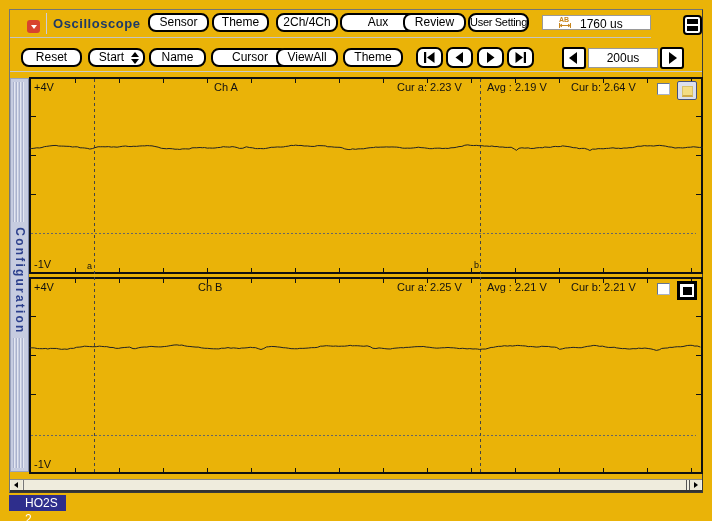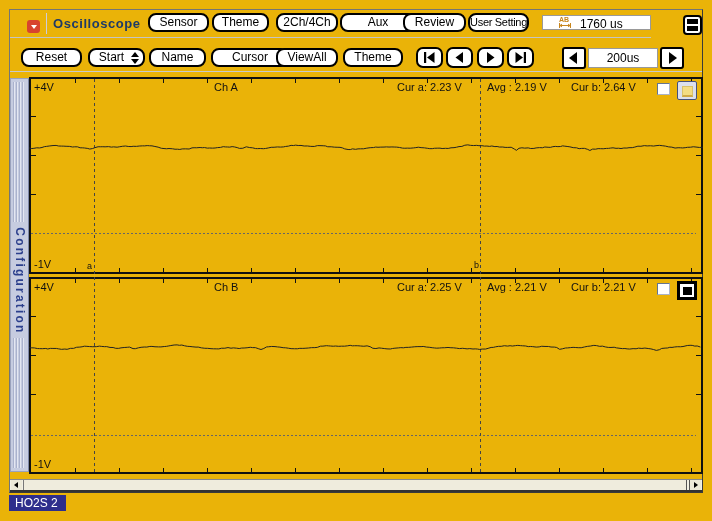--- a/index.html
+++ b/index.html
@@ -173,32 +173,32 @@
 <svg class="abs" style="left:29px;top:277px" width="674" height="197" viewBox="0 0 674 197">
       <path d="M0 70.68 L2.2 70.8 L5.3 70.92 L8.4 71.54 L10.6 71.63 L13.3 71.68 L16.8 71.46 L18.8 71.99 L21.4 71.38 L23.9 71.45 L27.4 71.44 L29.7 71.86 L32.5 72.33 L35.8 72.05 L38.1 72.32 L41.5 71.35 L44.6 71.35 L47.6 70.28 L50.8 70.09 L53.1 69.77 L55.4 69.2 L57.9 69.35 L60.5 69.55 L63.8 69.73 L67.3 69.66 L70.4 69.13 L72.7 69.41 L75.5 69.67 L77.7 69.61 L81 70.43 L84.1 70.51 L86.7 71.3 L89.7 71.37 L92 70.85 L95.2 70.51 L98.3 70.29 L100.5 70.07 L104 71.6 L106.3 71.7 L109.4 70.82 L112.1 70.3 L115.2 70.02 L117.8 70.07 L120.8 69.46 L122.9 69.42 L126 69.77 L129.5 69.89 L131.9 69.92 L135.3 69.52 L137.4 69.36 L139.8 68.91 L141.8 68.55 L145.1 68.01 L148.1 67.88 L150.4 68.31 L152.8 68.04 L155.5 68.75 L158.3 69.31 L160.9 69.48 L163.9 69.82 L167 70.12 L169.2 70.07 L172.4 70.85 L175.8 71.28 L178.7 71.33 L182 71.68 L184.6 71.81 L187.2 71.85 L189.8 71.9 L192.6 71.22 L195.8 71.22 L199 70.57 L202 71.23 L204.3 70.88 L207.6 71.18 L210.2 71.55 L212.7 71.05 L215.1 71 L218.1 70.75 L221.3 70.3 L223.6 70.6 L226.4 70.63 L229.8 71.84 L232 72.51 L234.8 71.47 L237.5 69.94 L239.5 69.78 L242.6 69.46 L246 69.6 L248.6 69.93 L250.9 70.14 L254.2 70.69 L256.7 70.81 L259.5 71.24 L262.1 71.65 L265.5 71.74 L268.3 71.77 L270.8 71.35 L273.8 71.39 L276.1 71.25 L279.3 71.03 L282.4 70.66 L285.8 70.61 L288.3 70.37 L291.5 69.16 L293.9 69.14 L297.4 68.7 L299.4 68.85 L301.5 69.02 L304.3 69.22 L306.5 69.03 L309.7 69.3 L312.5 69.16 L315.5 69.18 L318.7 68.81 L321.2 68.33 L323.4 68.84 L325.5 68.73 L328.8 68.76 L331.4 68.97 L334.8 69.26 L338.1 68.85 L341.2 69.72 L343.8 71.26 L346.9 71.54 L350 70.93 L352.6 71.22 L355.8 71.62 L358 71.87 L361.3 72.01 L363.5 71.49 L365.9 71.2 L369.3 70.91 L371.8 70.63 L374.4 70.8 L376.9 70.39 L379.3 70.36 L382.6 70.08 L385.8 69.76 L388.9 69.6 L392.1 69.61 L394.2 69.44 L397.4 70.04 L400.2 70.26 L403.2 70.71 L405.3 70.94 L407.8 71.16 L410.6 71.01 L412.8 70.81 L415.7 70.72 L419 70.46 L421.9 70.74 L424.3 70.8 L427.5 71.17 L430.3 71.58 L433.7 71.31 L435.9 71.59 L438.1 71.85 L440.8 71.6 L444 72 L446.2 71.87 L448.5 72.05 L450.7 72.44 L453.2 72.07 L456.6 72.04 L459.1 71.35 L462.1 70.44 L464.3 70.39 L466.5 69.84 L469.6 69.33 L472.2 69.34 L475.3 68.72 L478.7 69.08 L481.1 68.69 L483.3 69.06 L486.5 68.61 L488.8 68.39 L491.4 68.63 L493.5 68.79 L496.7 68.99 L499.3 69.61 L501.6 69.47 L503.7 69.64 L507.2 70.08 L510.2 69.9 L512.7 69.27 L516 69.45 L519.4 69.47 L522 70.03 L525.3 70.08 L527.7 70.49 L530.6 72.32 L533.4 71.81 L536.5 70.99 L538.6 70.91 L541.6 70.58 L544.1 70.37 L546.8 70.53 L549.2 70.7 L552.2 70.72 L555.6 69.93 L558.7 69.34 L561.3 69.06 L564.8 68.38 L567.5 68.61 L570.7 69.35 L573.4 69.14 L576.3 69.92 L579.3 70.41 L582 70.46 L585.2 70.26 L587.5 70.86 L591 71.33 L593.4 71.62 L595.9 71.53 L598.1 71.86 L600.7 72.06 L604.1 71.63 L607.1 71.75 L609.5 71.16 L612.9 71.45 L615.9 71.07 L619.2 71.53 L621.9 71.89 L624.6 72.56 L627.3 73.4 L630.4 72.72 L632.7 71.44 L636.1 71.12 L638.7 70.97 L640.8 70.3 L643 70.41 L645.7 69.97 L648.3 69.73 L651.4 69.78 L654 69.53 L656 69.05 L658.3 68.5 L661.1 68.31 L663.2 68.38 L665.8 69.1 L668.2 68.98 L671.4 70.03" fill="none" stroke="#222" stroke-width="1"></path>
     </svg>
 <div class="lbl" style="left:34px;top:81px">+4V</div>
     <div class="lbl" style="left:214px;top:81px">Ch A</div>
     <div class="lbl" style="left:397px;top:81px">Cur a: 2.23 V</div>
     <div class="lbl" style="left:487px;top:81px">Avg : 2.19 V</div>
     <div class="lbl" style="left:571px;top:81px">Cur b: 2.64 V</div>
     <div class="lbl" style="left:34px;top:258px">-1V</div>
     <div class="lbl" style="left:34px;top:281px">+4V</div>
-    <div class="lbl" style="left:214px;top:281px">Ch B</div>
+    <div class="lbl" style="left:198px;top:281px">Ch B</div>
     <div class="lbl" style="left:397px;top:281px">Cur a: 2.25 V</div>
     <div class="lbl" style="left:487px;top:281px">Avg : 2.21 V</div>
     <div class="lbl" style="left:571px;top:281px">Cur b: 2.21 V</div>
     <div class="lbl" style="left:34px;top:458px">-1V</div>
     <div class="lbl" style="left:87px;top:261px;font-size:9px">a</div>
     <div class="lbl" style="left:474px;top:260px;font-size:9px">b</div>
 <div class="abs" style="left:657px;top:83px;width:13px;height:12px;background:#fff;border:1px solid #64748f;border-bottom-color:#aab4c8;border-right-color:#aab4c8"></div>
     <div class="abs" style="left:677px;top:81px;width:20px;height:19px;background:#dce0ec;border:1px solid #44517a;border-radius:2px"></div>
     <div class="abs" style="left:682px;top:86px;width:11px;height:11px;background:#f3dd84;border:1px solid #d9c26a;border-bottom:2px solid #cfa947"></div>
     <div class="abs" style="left:657px;top:283px;width:13px;height:12px;background:#fff;border:1px solid #64748f;border-bottom-color:#aab4c8;border-right-color:#aab4c8"></div>
     <div class="abs" style="left:677px;top:281px;width:20px;height:19px;background:#fff;border:3px solid #000"></div>
     <div class="abs" style="left:683px;top:287px;width:9px;height:8px;background:#000"></div>
 <div class="abs" style="left:10px;top:479px;width:692px;height:13px;border-top:1px solid #8a8a8a;border-bottom:2px solid #333;background:#f2f0e4"></div>
 <div class="abs" style="left:23px;top:480px;width:664px;height:10px;background:#efecdd;border-right:1px solid #555;border-left:1px solid #777"></div>
 <div class="abs" style="left:11px;top:480px;width:11px;height:10px;background:#ece9d8"></div>
 <div class="abs" style="left:14px;top:482px;width:0;height:0;border-top:3px solid rgba(0,0,0,0);border-bottom:3px solid rgba(0,0,0,0);border-right:4px solid #000"></div>
 <div class="abs" style="left:689px;top:480px;width:12px;height:10px;background:#ece9d8;border-left:1px solid #555"></div>
 <div class="abs" style="left:694px;top:482px;width:0;height:0;border-top:3px solid rgba(0,0,0,0);border-bottom:3px solid rgba(0,0,0,0);border-left:4px solid #000"></div>
-<div class="abs" style="left:9px;top:495px;width:57px;height:16px;background:#2e2e8c;color:#fff;font-size:12px;line-height:16px;padding-left:6px">HO2S 2</div>
+<div class="abs" style="left:9px;top:495px;width:57px;height:16px;background:#2e2e8c;color:#fff;font-size:12px;line-height:16px;padding-left:16px">HO2S 2</div>
 </div>
 </body></html>

